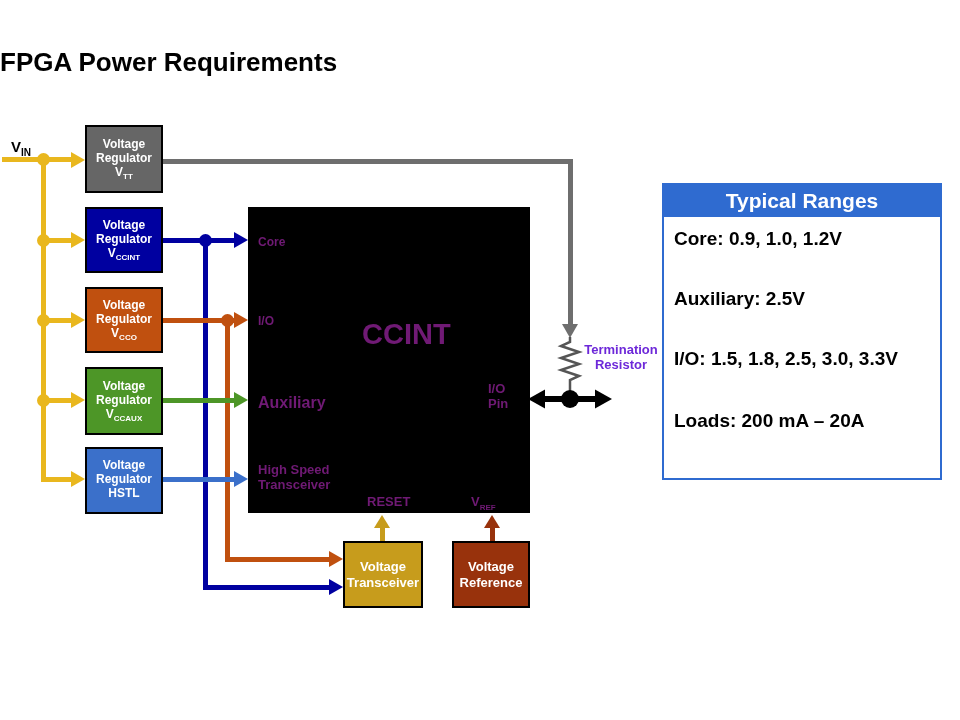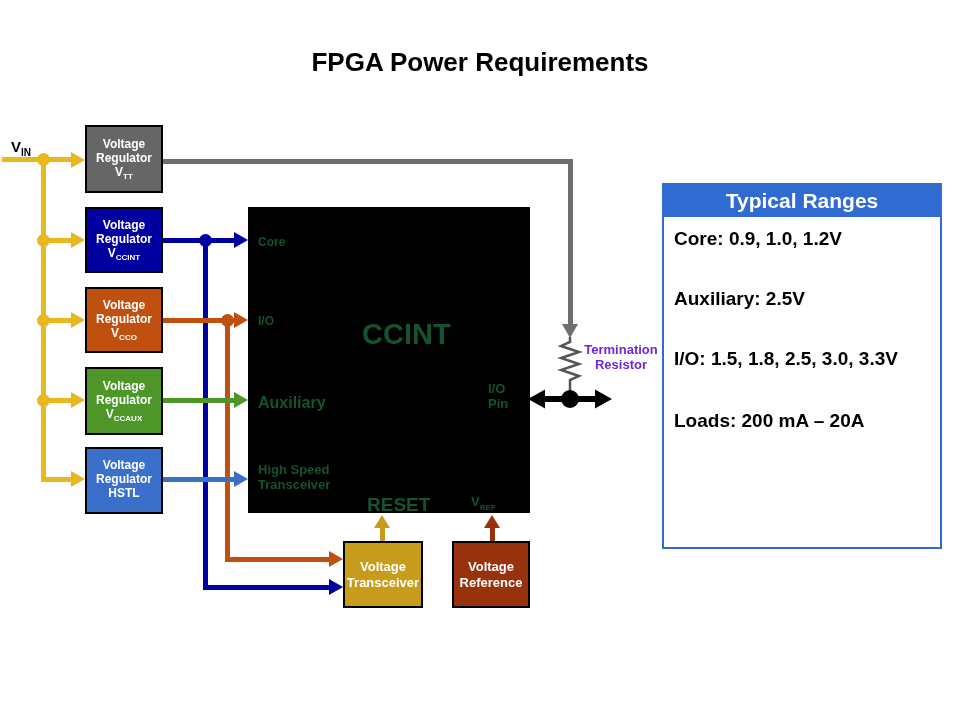--- a/index.html
+++ b/index.html
@@ -22,26 +22,26 @@
   .bl{display:block;}
   sub.sb{font-size:8px;line-height:8px;}
   .c-yellow{background:#E9B71E;}
   .c-gray{background:#6E6E6E;}
   .c-navy{background:#0000A0;}
   .c-orange{background:#C0500F;}
   .c-green{background:#4D9627;}
   .c-blue{background:#3B70CA;}
   .c-gold{background:#C79C1C;}
   .c-darkred{background:#98320C;}
-  .fpga-label{position:absolute;color:#14532d;font-weight:bold;}
-  #title{position:absolute;left:0;top:47px;width:960px;text-align:center;font-size:26px;font-weight:bold;color:#000;}
+  .fpga-label{position:absolute;color:#701a75;font-weight:bold;}
+  #title{position:absolute;left:0;top:47px;width:960px;font-size:26px;font-weight:bold;color:#000;}
   #vin-label{position:absolute;left:11px;top:138px;font-weight:bold;font-size:15px;color:#000;}
   #vin-label sub{font-size:10px;}
   #fpga-box{position:absolute;left:248px;top:207px;width:282px;height:306px;background:#000;}
-  #tr-box{position:absolute;left:662px;top:183px;width:280px;height:366px;border:2px solid #2F6BD0;box-sizing:border-box;background:#fff;}
+  #tr-box{position:absolute;left:662px;top:183px;width:280px;height:297px;border:2px solid #2F6BD0;box-sizing:border-box;background:#fff;}
   #tr-header{position:absolute;left:0;top:0;width:100%;height:32px;background:#2F6BD0;color:#fff;font-weight:bold;font-size:21px;text-align:center;line-height:32px;}
   .tr-item{position:absolute;left:10px;font-size:19px;font-weight:bold;color:#000;white-space:nowrap;}
   .bottombox{
     position:absolute;top:541px;height:67px;border:2px solid #000;box-sizing:border-box;
     color:#fff;font-weight:bold;font-size:13px;line-height:16px;
     display:flex;align-items:center;justify-content:center;text-align:center;
   }
   #term-label{position:absolute;left:577px;top:342px;width:88px;text-align:center;font-size:13px;line-height:15px;font-weight:bold;color:#6d28d9;}
 </style>
 </head>
@@ -158,21 +158,21 @@
 
   <div id="fpga-box"></div>
   <div class="fpga-label" style="left:258px;top:235px;font-size:12px;">Core</div>
   <div class="fpga-label" style="left:258px;top:314px;font-size:12px;">I/O</div>
   <div class="fpga-label" style="left:362px;top:318px;font-size:29px;">CCINT</div>
   <div class="fpga-label" style="left:258px;top:394px;font-size:16px;">Auxiliary</div>
   <div class="fpga-label" style="left:258px;top:462px;font-size:13px;line-height:15px;">
     <span class="bl">High Speed</span>
     <span class="bl">Transceiver</span>
   </div>
-  <div class="fpga-label" style="left:367px;top:494px;font-size:19px;">RESET</div>
+  <div class="fpga-label" style="left:367px;top:494px;font-size:13px;">RESET</div>
   <div class="fpga-label" style="left:471px;top:494px;font-size:13px;"><span>V</span><sub class="sb">REF</sub></div>
   <div class="fpga-label" style="left:488px;top:381px;font-size:13px;line-height:15px;">
     <span class="bl">I/O</span>
     <span class="bl">Pin</span>
   </div>
 
   <div>
     <div class="arr-u" style="left:374px;top:515px;border-bottom-color:#C79C1C;"></div>
     <div class="vline c-gold" style="left:380px;top:527px;height:15px;"></div>
   </div>

